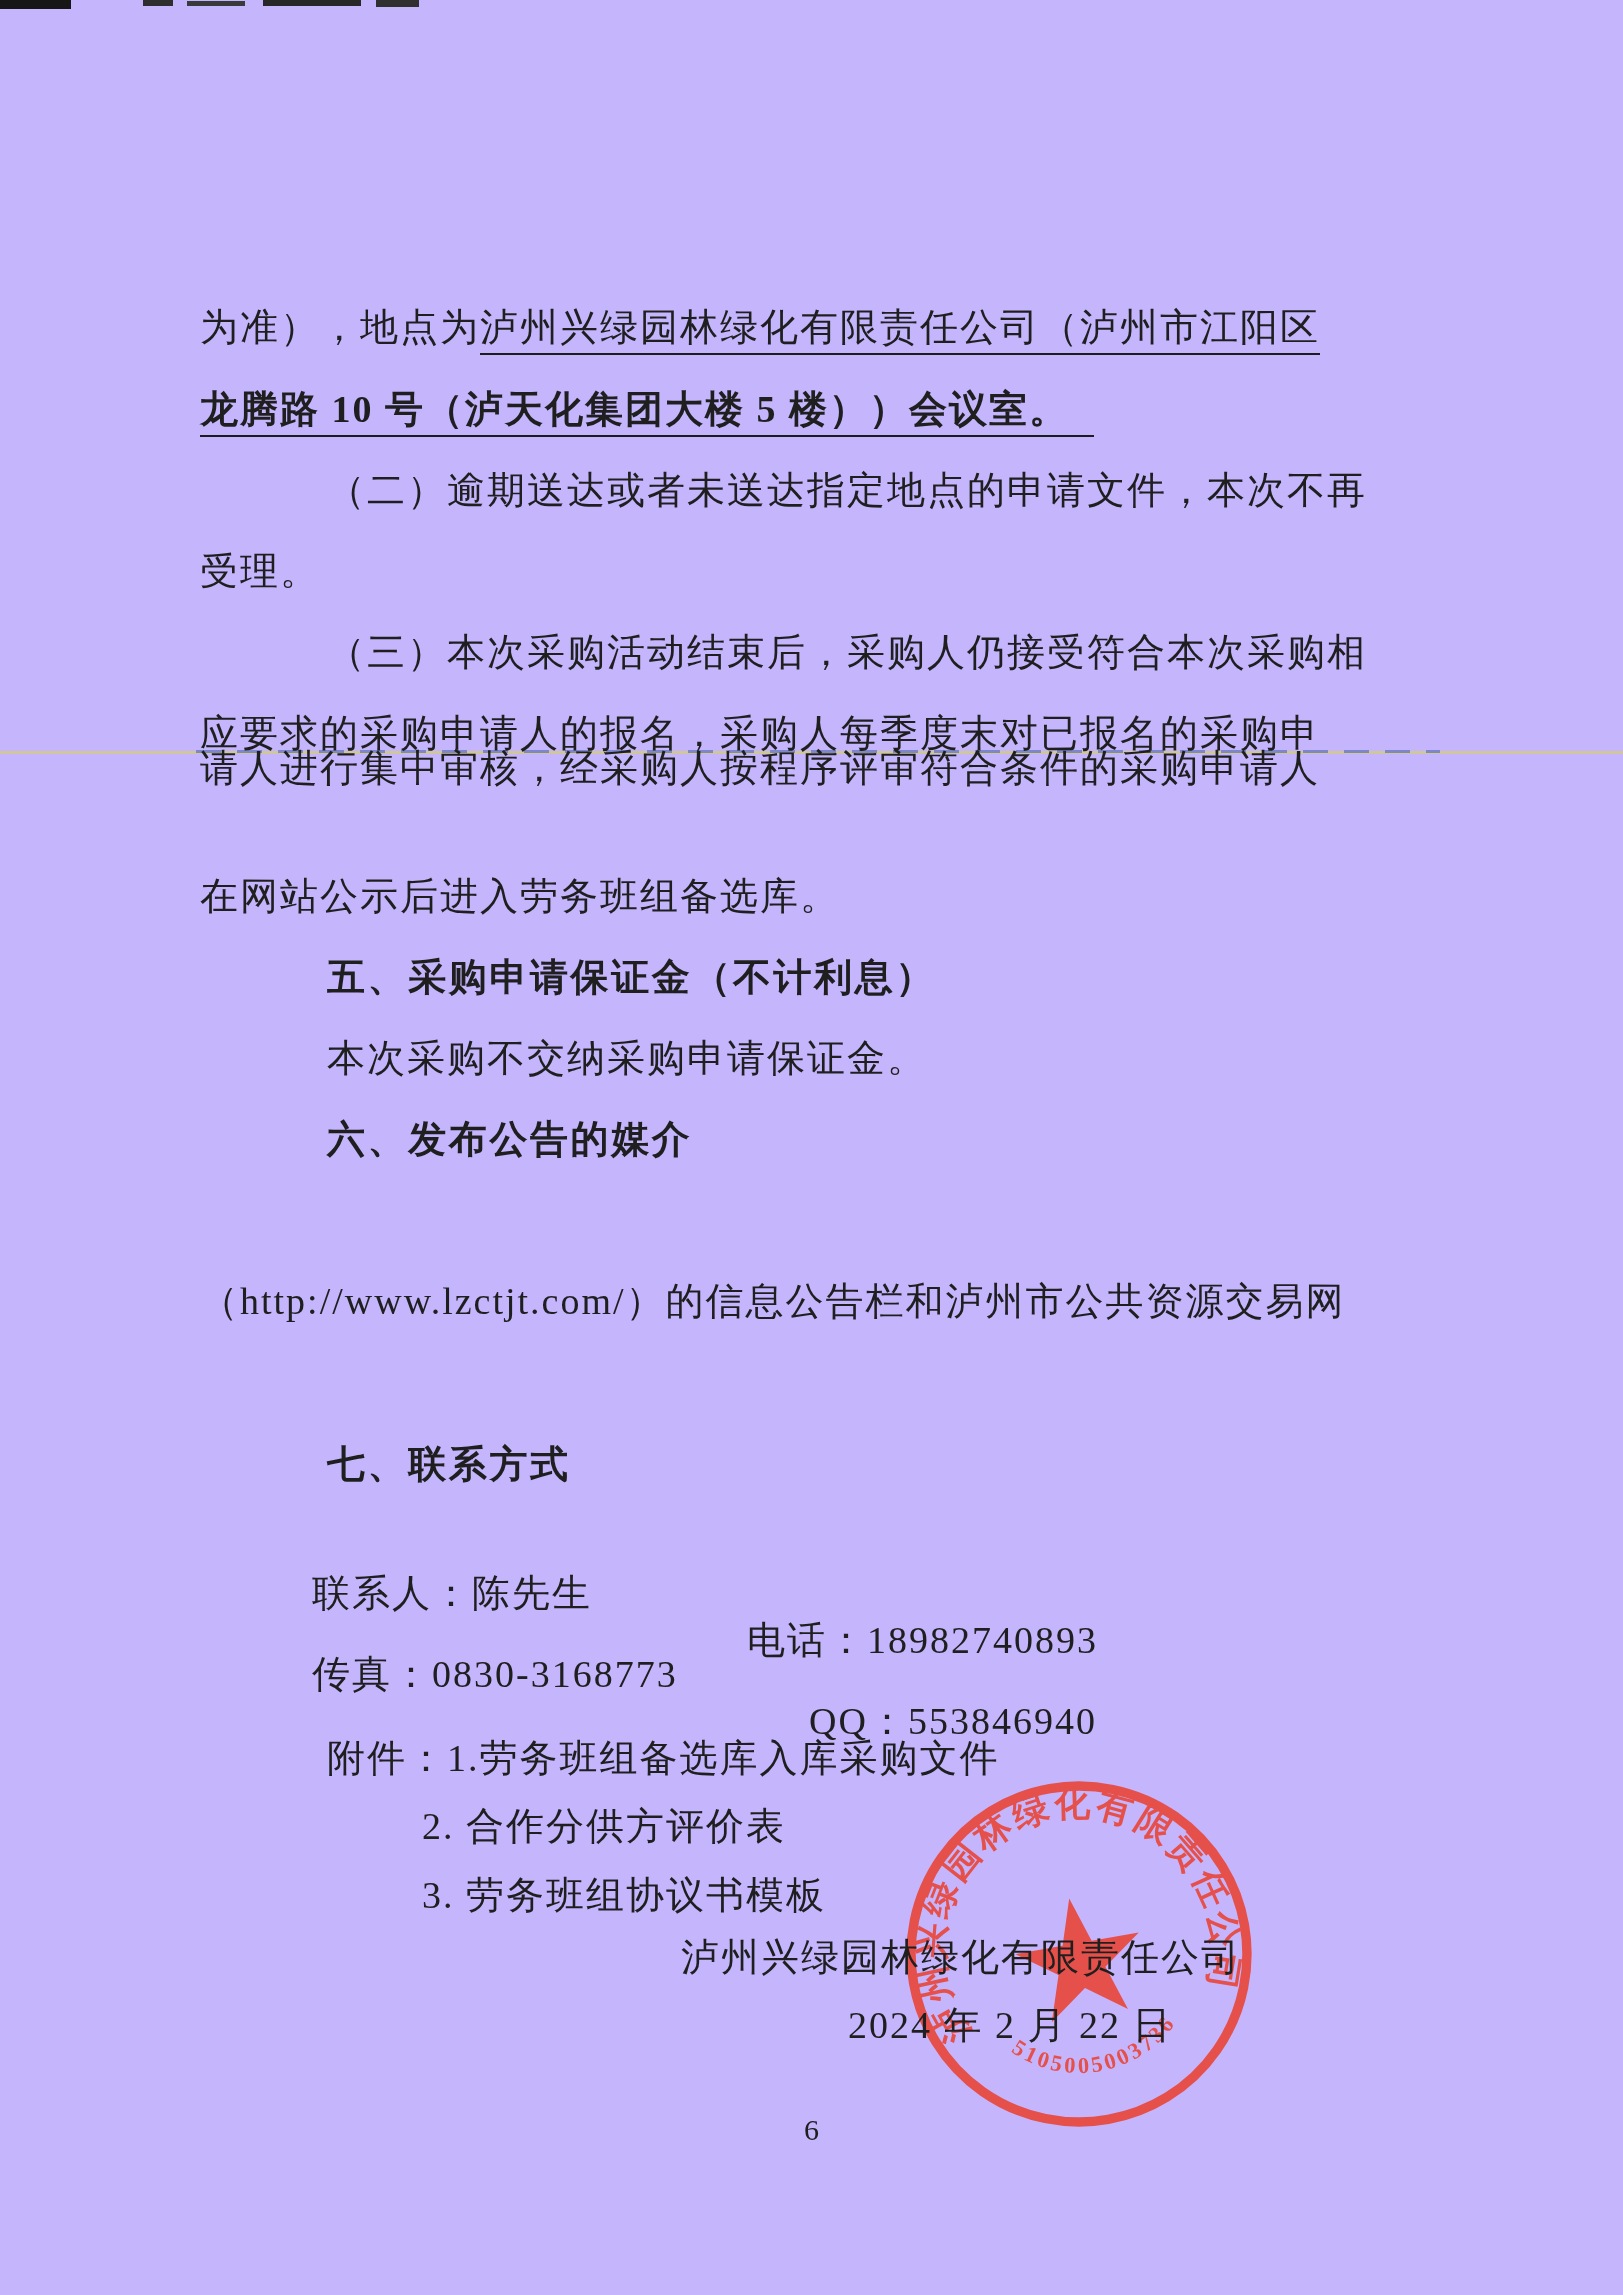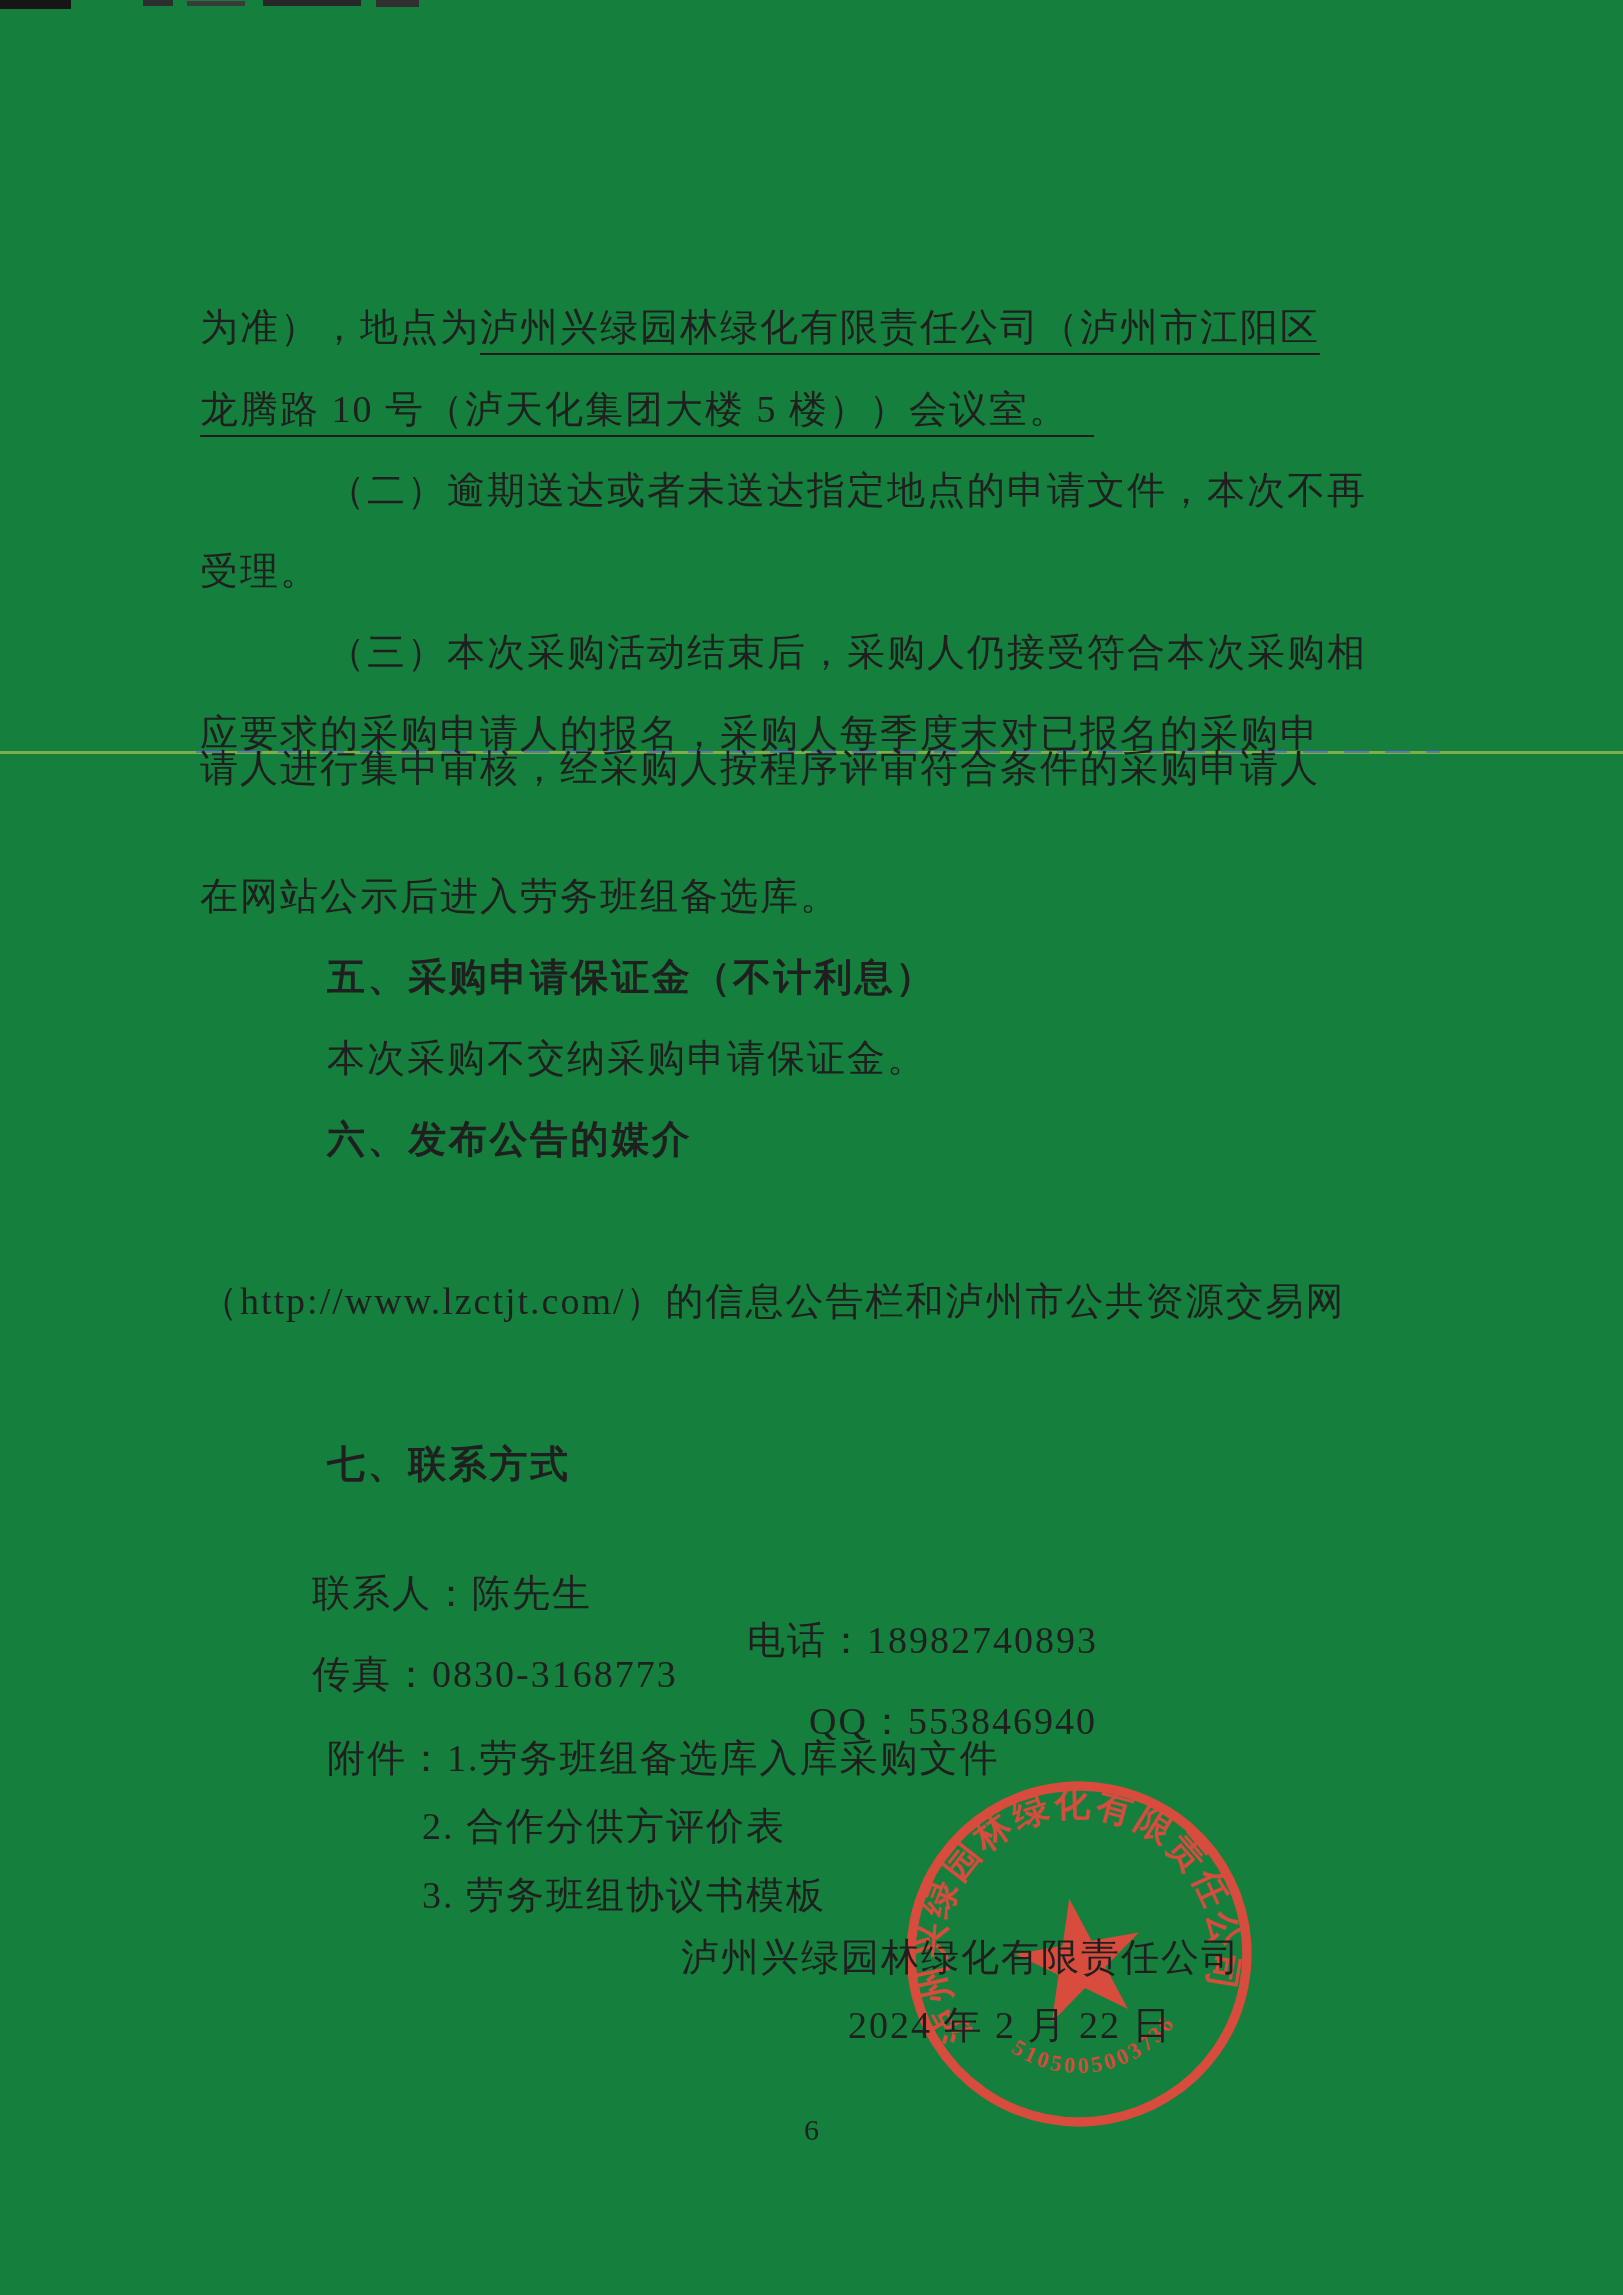--- a/index.html
+++ b/index.html
@@ -1,19 +1,19 @@
 <!DOCTYPE html>
 <html style="font-size:10.5px"><head>
 <meta charset="utf-8">
 <style>
   html,body{margin:0;padding:0;background:#888;}
   .page{
     position:relative;
     width:1623px;height:2295px;
-    background:#15803d;
+    background:#c4b5fd;
     overflow:hidden;
     font-family:"Liberation Serif","DejaVu Serif",serif;
     color:#1f1f1f;
   }
   .line{
     position:absolute;
     left:200px;
     font-size:38px;
     line-height:1.25;
     letter-spacing:2px;
@@ -23,21 +23,21 @@
   .indent{left:327px;}
   .heading{
     font-family:"Liberation Sans","DejaVu Sans",sans-serif;
     font-weight:bold;
     letter-spacing:2.6px;
   }
   .u{
     border-bottom:2.6px solid #1c1c1c;
     padding-bottom:4.6px;
   }
-  .u-ext{padding-right:25px;}
+  .u-ext{padding-right:25px;font-weight:bold;}
   .contact-line{left:1px;width:1623px;}
   .contact-col1{position:absolute;left:311px;white-space:pre;}
   .contact-col2-phone{position:absolute;left:746px;white-space:pre;}
   .contact-col2-qq{position:absolute;left:808px;white-space:pre;}
   .att-items{left:422px;text-align:right;}
   .sig-company{left:681px;}
   .sig-date{left:848px;}
   .page-num{
     position:absolute;left:0;top:2113px;width:1623px;
     text-align:center;font-size:30px;letter-spacing:0;z-index:2;

